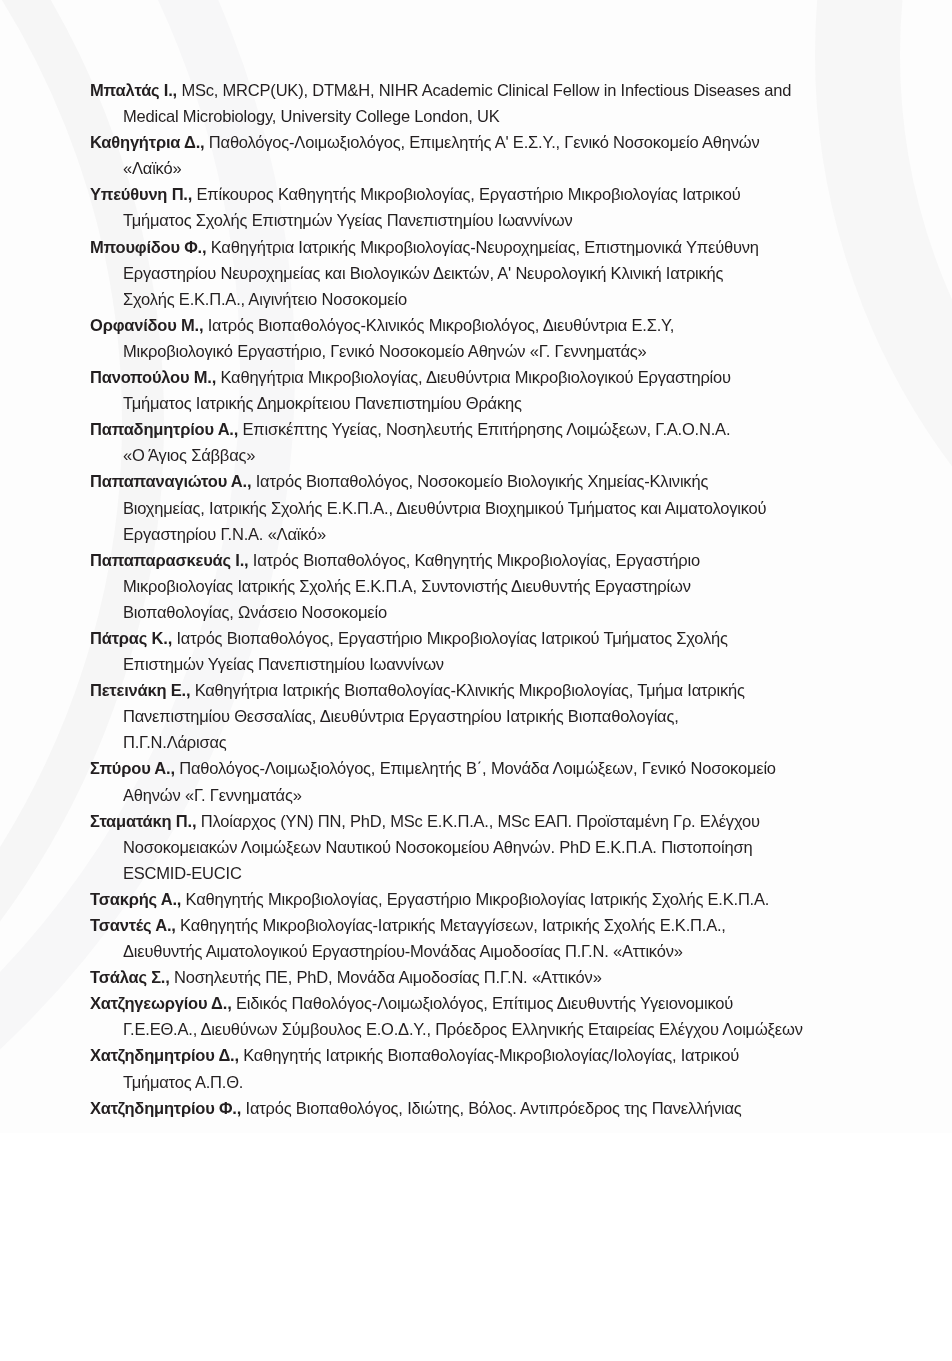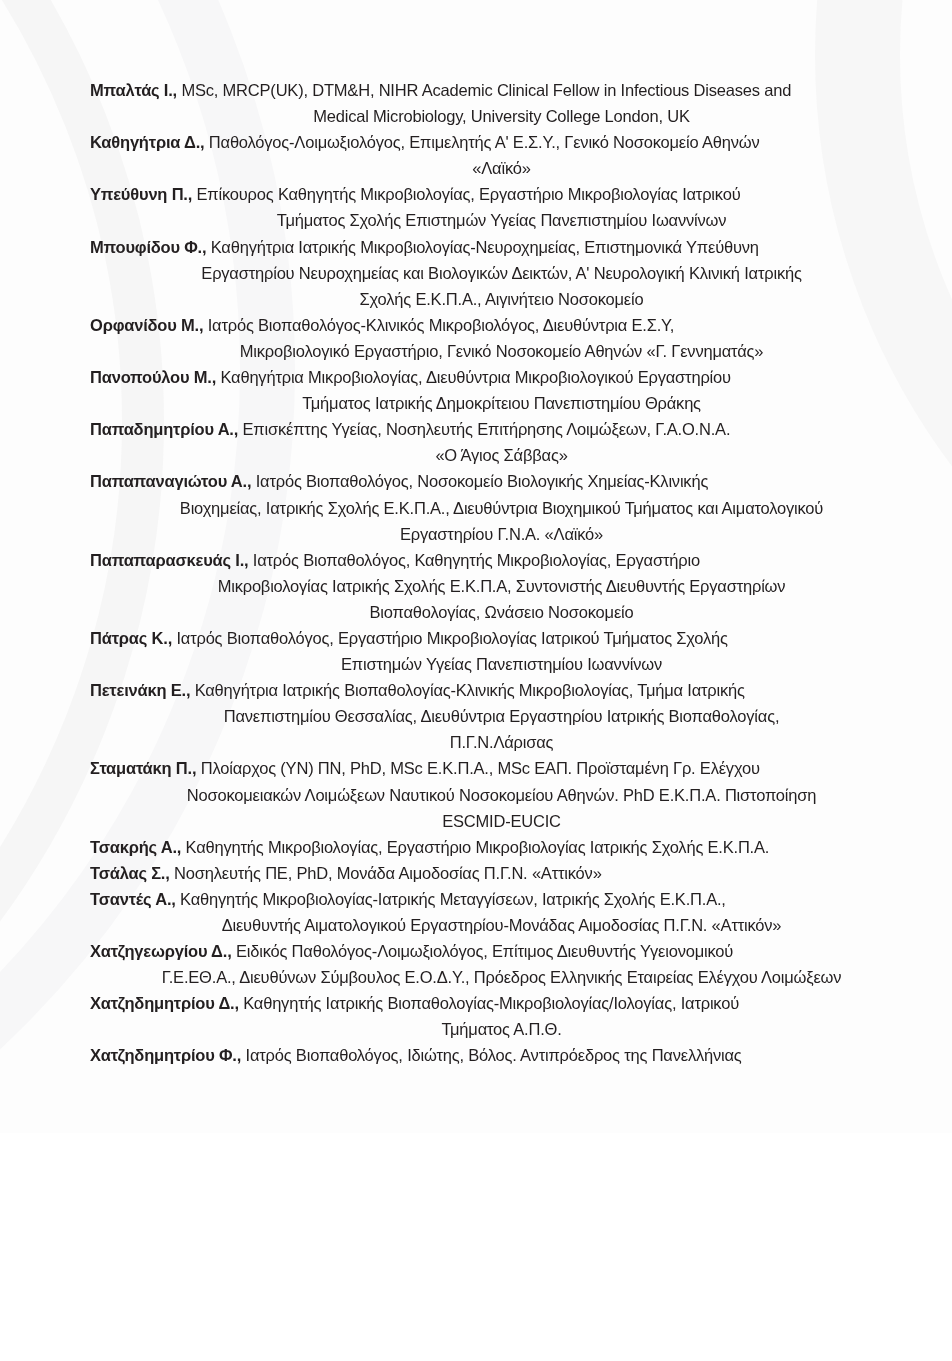--- a/index.html
+++ b/index.html
@@ -29,21 +29,21 @@
     position: absolute;
     left: 90px;
     top: 77px;
     width: 790px;
     color: #231f20;
     font-size: 16.5px;
     line-height: 26.1px;
     letter-spacing: -0.2px;
   }
   .line { white-space: nowrap; }
-  .line.cont { padding-left: 33px; text-align: center; }
+  .line.cont { padding-left: 33px; }
   .name { font-weight: 700; }
 
   .page-tab {
     position: absolute;
     left: 27px;
     top: 1300px;
     width: 61px;
     height: 61px;
     border-radius: 31px 31px 0 0;
     display: flex;
@@ -110,33 +110,37 @@
       <div class="entry">
         <div class="line"><span class="name">Πάτρας Κ.,</span><span> Ιατρός Βιοπαθολόγος, Εργαστήριο Μικροβιολογίας Ιατρικού Τμήματος Σχολής</span></div>
         <div class="line cont">Επιστημών Υγείας Πανεπιστημίου Ιωαννίνων</div>
       </div>
       <div class="entry">
         <div class="line"><span class="name">Πετεινάκη Ε.,</span><span> Καθηγήτρια Ιατρικής Βιοπαθολογίας-Κλινικής Μικροβιολογίας, Τμήμα Ιατρικής</span></div>
         <div class="line cont">Πανεπιστημίου Θεσσαλίας, Διευθύντρια Εργαστηρίου Ιατρικής Βιοπαθολογίας,</div>
         <div class="line cont">Π.Γ.Ν.Λάρισας</div>
       </div>
       <div class="entry">
+        <div class="line"><span class="name">Σπύρου Α.,</span><span> Παθολόγος-Λοιμωξιολόγος, Επιμελητής Β΄, Μονάδα Λοιμώξεων, Γενικό Νοσοκομείο</span></div>
+        <div class="line cont">Αθηνών «Γ. Γεννηματάς»</div>
+      </div>
+      <div class="entry">
         <div class="line"><span class="name">Σταματάκη Π.,</span><span> Πλοίαρχος (ΥΝ) ΠΝ, PhD, MSc Ε.Κ.Π.Α., MSc ΕΑΠ. Προϊσταμένη Γρ. Ελέγχου</span></div>
         <div class="line cont">Νοσοκομειακών Λοιμώξεων Ναυτικού Νοσοκομείου Αθηνών. PhD Ε.Κ.Π.Α. Πιστοποίηση</div>
         <div class="line cont">ESCMID-EUCIC</div>
       </div>
       <div class="entry">
         <div class="line"><span class="name">Τσακρής Α.,</span><span> Καθηγητής Μικροβιολογίας, Εργαστήριο Μικροβιολογίας Ιατρικής Σχολής Ε.Κ.Π.Α.</span></div>
       </div>
       <div class="entry">
-        <div class="line"><span class="name">Τσάλας Σ.,</span><span> Νοσηλευτής ΠΕ, PhD, Μονάδα Αιμοδοσίας Π.Γ.Ν. «Αττικόν»</span></div>
+        <div class="line"><span class="name">Τσαντές Α.,</span><span> Καθηγητής Μικροβιολογίας-Ιατρικής Μεταγγίσεων, Ιατρικής Σχολής Ε.Κ.Π.Α.,</span></div>
+        <div class="line cont">Διευθυντής Αιματολογικού Εργαστηρίου-Μονάδας Αιμοδοσίας Π.Γ.Ν. «Αττικόν»</div>
       </div>
       <div class="entry">
-        <div class="line"><span class="name">Τσαντές Α.,</span><span> Καθηγητής Μικροβιολογίας-Ιατρικής Μεταγγίσεων, Ιατρικής Σχολής Ε.Κ.Π.Α.,</span></div>
-        <div class="line cont">Διευθυντής Αιματολογικού Εργαστηρίου-Μονάδας Αιμοδοσίας Π.Γ.Ν. «Αττικόν»</div>
+        <div class="line"><span class="name">Τσάλας Σ.,</span><span> Νοσηλευτής ΠΕ, PhD, Μονάδα Αιμοδοσίας Π.Γ.Ν. «Αττικόν»</span></div>
       </div>
       <div class="entry">
         <div class="line"><span class="name">Χατζηγεωργίου Δ.,</span><span> Ειδικός Παθολόγος-Λοιμωξιολόγος, Επίτιμος Διευθυντής Υγειονομικού</span></div>
         <div class="line cont">Γ.Ε.ΕΘ.Α., Διευθύνων Σύμβουλος Ε.Ο.Δ.Υ., Πρόεδρος Ελληνικής Εταιρείας Ελέγχου Λοιμώξεων</div>
       </div>
       <div class="entry">
         <div class="line"><span class="name">Χατζηδημητρίου Δ.,</span><span> Καθηγητής Ιατρικής Βιοπαθολογίας-Μικροβιολογίας/Ιολογίας, Ιατρικού</span></div>
         <div class="line cont">Τμήματος Α.Π.Θ.</div>
       </div>
       <div class="entry">

